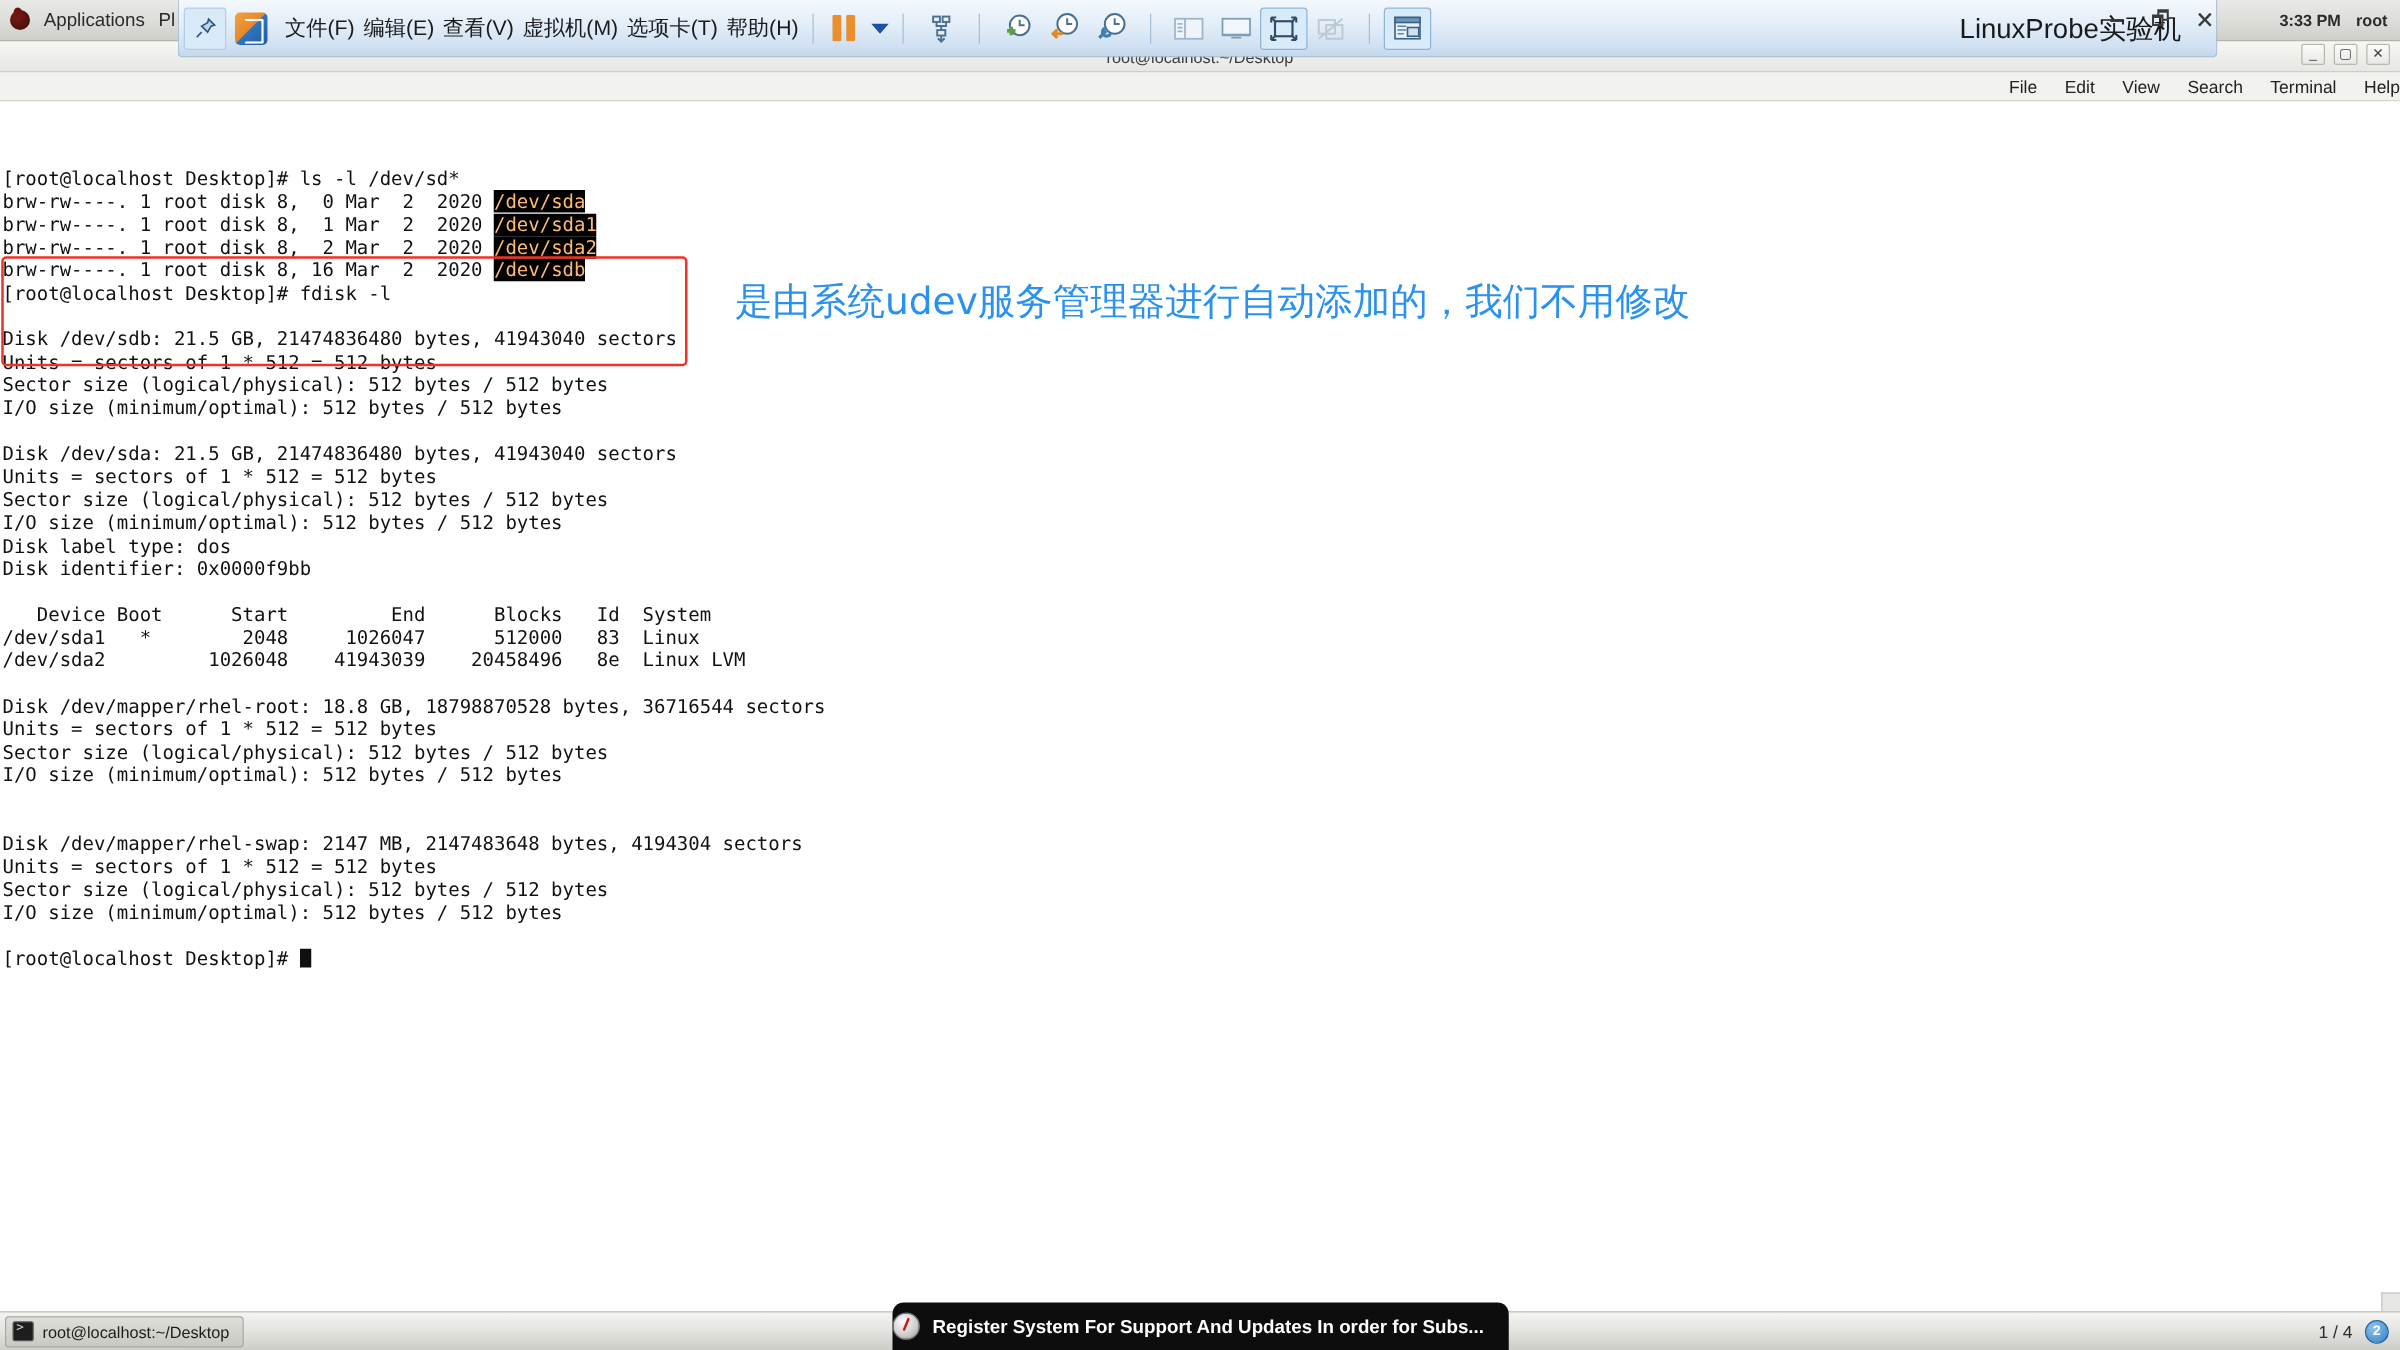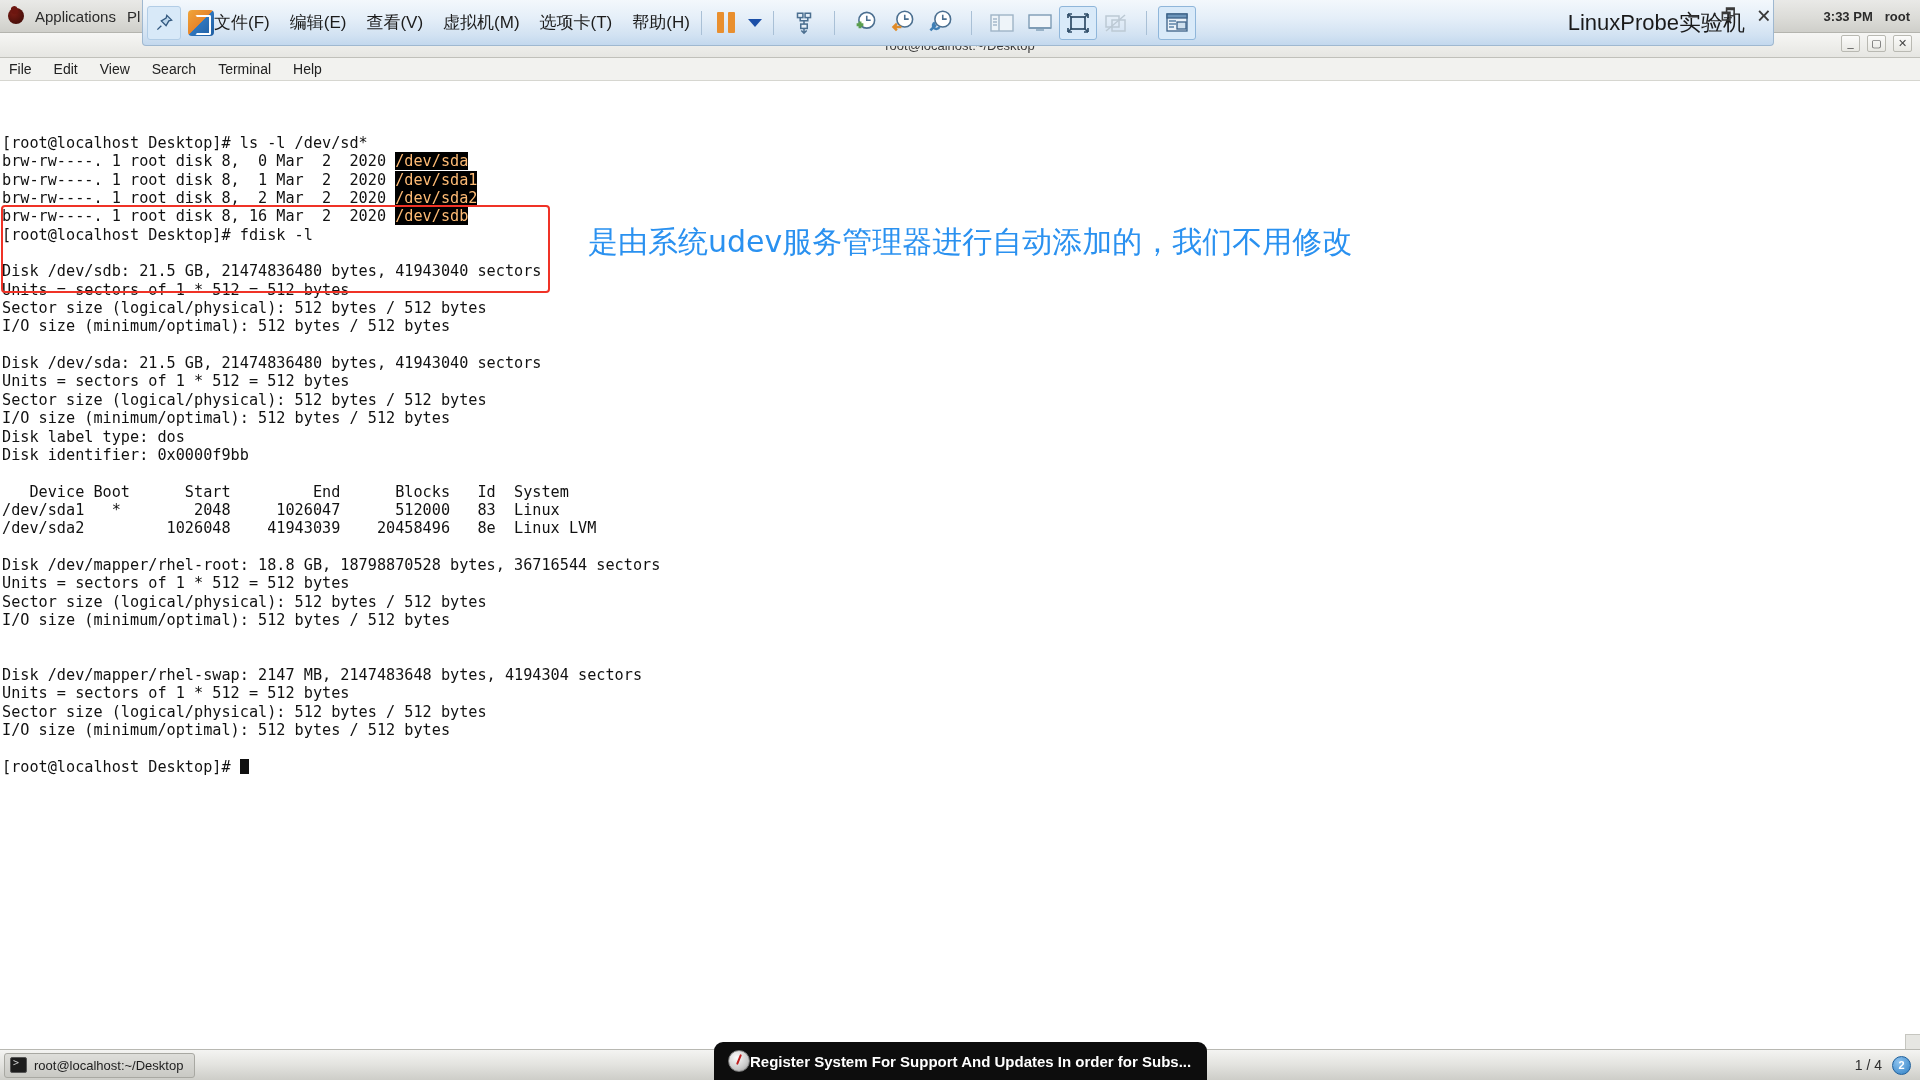--- a/index.html
+++ b/index.html
@@ -54,21 +54,21 @@
   .vmw-appicon{
     width:26px;height:26px;margin-left:7px;border-radius:4px;
     background:linear-gradient(135deg,#f0a53a 0%,#e8862a 48%,#2f76bd 49%,#1f5ea2 100%);
     position:relative;
   }
   .vmw-appicon:after{
     content:""; position:absolute; left:7px; top:5px;
     width:12px;height:16px; border:2.5px solid #fff; border-radius:2px;
     border-left-color:transparent;
   }
-  .vmw-menu{ display:flex; align-items:center; gap:20px;
+  .vmw-menu{ display:flex; align-items:center; margin-left:14px; gap:7px;
     font-size:17px; color:#1b1b1b; }
   .vmw-sep{ width:1px;height:24px;background:#a9c0d6;margin:0 11px; }
   .pausebars{ display:flex; gap:4px; margin-left:4px; }
   .pausebars i{ display:block;width:7px;height:21px;background:#e98f2e;border-radius:1px; }
   .caret-dn{
     width:0;height:0;border-left:7px solid transparent;border-right:7px solid transparent;
     border-top:8px solid #1b4fa8; margin-left:13px;
   }
   .tbtn{ width:38px;height:34px;display:flex;align-items:center;justify-content:center; }
   .tbtn.sel{ background:#d9eaf9;border:1px solid #8fb6da;border-radius:3px; }
@@ -103,20 +103,21 @@
     border-radius:2px;background:linear-gradient(#fcfcfb,#e8e8e3);
     text-align:center;line-height:15px;font-style:normal;font-size:11px;color:#444;
   }
 
   .term-menu{
     position:absolute; top:58px; left:0; width:1920px; height:23px;
     background:#f2f2ef; border-bottom:1px solid #d6d6d0;
     display:flex; align-items:center; gap:22px; padding-left:9px;
     font-size:14px; color:#222;
     z-index:3;
+    justify-content:flex-end;
   }
 
   .term-body{
     position:absolute; top:81px; left:0; width:1920px; height:975px;
     background:#ffffff;
     font-family:"DejaVu Sans Mono","Liberation Mono",monospace;
     font-size:15.2px; line-height:18.35px;
     color:#111111;
     white-space:pre;
     padding:5px 0 0 2px;
@@ -175,22 +176,22 @@
     background:radial-gradient(circle at 35% 30%,#8fc4ef,#2f7fc4);
     border:1px solid #1d5f9c; color:#fff; font-size:11px; font-weight:bold;
     display:flex;align-items:center;justify-content:center;
   }
 
   
   .notif{
     position:absolute; left:714px; bottom:0px; width:493px; height:38px;
     background:#0d0d0d; color:#ffffff;
     border-radius:9px 9px 0 0;
-    display:flex; align-items:center; 
-    padding-left:14px; font-size:15px; font-weight:bold;
+    display:flex; align-items:center; gap:10px;
+    font-size:15px; font-weight:bold;
     z-index:9; white-space:nowrap; overflow:hidden;
   }
   .notif-icon{
     width:22px;height:22px;border-radius:50%;
     background:radial-gradient(circle at 38% 32%,#fdfdfd,#c9c9c9 62%,#8f8f8f);
     border:1px solid #777; position:relative; flex:0 0 auto;
   }
   .notif-icon:after{
     content:""; position:absolute;left:9px;top:3px;width:2px;height:11px;
     background:#c02020; transform:rotate(22deg); border-radius:1px;

